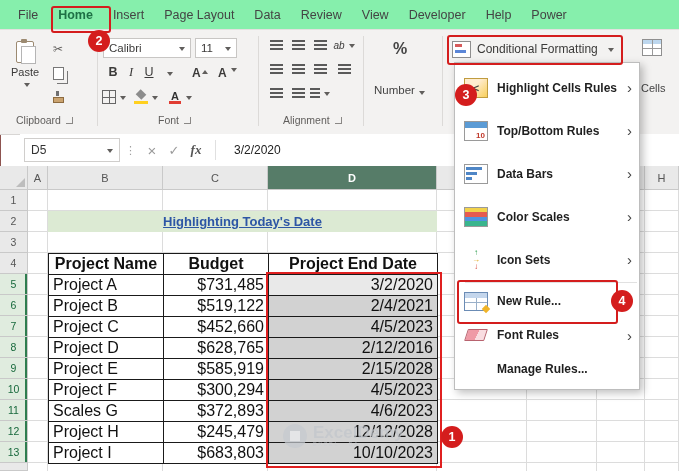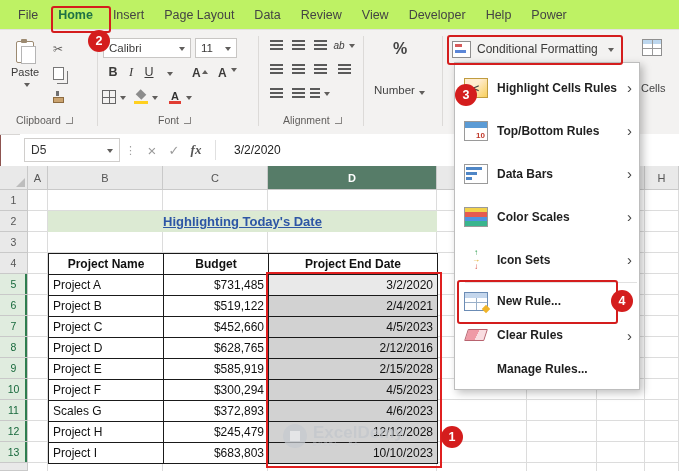--- a/index.html
+++ b/index.html
@@ -1,20 +1,20 @@
 <!DOCTYPE html>
 <html><head>
 <meta charset="utf-8">
 <style>
   html,body{margin:0;padding:0;background:#fff;}
   body{font-family:"Liberation Sans","DejaVu Sans",sans-serif;}
   .app{position:relative;width:679px;height:471px;overflow:hidden;background:#fff;font-size:12px;color:#333;box-shadow:inset 0 0 0 1px #8d5450;}
 
   
-  .tabs-row{position:absolute;left:0;top:0;width:679px;height:30px;background:#bef264;border-bottom:1px solid #e3e1df;display:flex;align-items:center;padding-left:8px;box-sizing:border-box;}
+  .tabs-row{position:absolute;left:0;top:0;width:679px;height:30px;background:#86efac;border-bottom:1px solid #e3e1df;display:flex;align-items:center;padding-left:8px;box-sizing:border-box;}
   .tab{padding:0 10px;font-size:12.5px;color:#444;line-height:30px;white-space:nowrap;}
   .tab.active{color:#1e7145;font-weight:700;}
 
   
   .ribbon{position:absolute;left:0;top:30px;width:679px;height:104px;background:#f3f2f1;border-bottom:1px solid #d8d6d4;}
   .gsep{position:absolute;top:6px;height:90px;width:1px;background:#dcdad8;}
   .group-label{position:absolute;font-size:10.5px;color:#605e5c;display:flex;align-items:center;gap:5px;}
   .launcher{width:6px;height:6px;border-right:1px solid #8a8886;border-bottom:1px solid #8a8886;display:inline-block;}
   .tri{display:inline-block;width:0;height:0;border:3px solid transparent;border-top:4px solid #605e5c;margin-left:4px;position:relative;top:2px;}
   .paste-btn{position:absolute;left:8px;top:5px;width:34px;height:76px;display:flex;flex-direction:column;align-items:center;gap:3px;padding-top:4px;box-sizing:border-box;}
@@ -73,21 +73,21 @@
   .ch{height:24px;background:#e9e9e9;border-right:1px solid #c9c9c9;border-bottom:1px solid #c9c9c9;box-sizing:border-box;display:flex;align-items:center;justify-content:center;font-size:11px;color:#555;}
   .ch.sel{background:#567c68;color:#fff;font-weight:600;}
   .rowheads{position:absolute;left:0;top:24px;width:28px;}
   .rh{width:28px;height:21px;background:#e9e9e9;border-right:1px solid #c9c9c9;border-bottom:1px solid #c9c9c9;box-sizing:border-box;display:flex;align-items:center;justify-content:center;font-size:10.5px;color:#555;}
   .rh.sel{background:#e0ecdf;color:#17693c;box-shadow:inset -2px 0 0 #2e7d4f;}
   .rh.part{height:8px;}
   .cells{position:absolute;left:28px;top:24px;width:651px;height:281px;background:repeating-linear-gradient(to bottom,#fff 0 20px,#dcdcdc 20px 21px);}
   .vl{position:absolute;top:0;width:1px;height:281px;background:#dcdcdc;}
   .title-band{position:absolute;left:20px;top:21px;width:389px;height:21px;background:#dcead3;display:flex;align-items:center;justify-content:center;font-weight:700;font-size:13px;color:#2d56a5;text-decoration:underline;z-index:2;box-sizing:border-box;}
   .data-table{position:absolute;left:20px;top:63px;display:grid;grid-template-columns:115px 105px 169px;grid-auto-rows:21px;border-top:1px solid #1a1a1a;border-left:1px solid #1a1a1a;z-index:2;}
-  .data-table>div{border-right:1px solid #1a1a1a;border-bottom:1px solid #1a1a1a;box-sizing:border-box;display:flex;align-items:center;background:#fff;font-size:12px;color:#111;padding:0 4px;}
+  .data-table>div{border-right:1px solid #1a1a1a;border-bottom:1px solid #1a1a1a;box-sizing:border-box;display:flex;align-items:center;background:#fff;font-size:16px;color:#111;padding:0 4px;}
   .data-table .th{justify-content:center;font-weight:700;}
   .data-table .ra{justify-content:flex-end;}
   .data-table .seld{background:#d2d2d2;}
   .data-table .seld.active{background:#e9e9e9;}
 
   
   .watermark{position:absolute;left:283px;top:424px;z-index:5;display:flex;align-items:center;gap:6px;opacity:.7;pointer-events:none;}
   .wm-logo{width:24px;height:24px;border-radius:50%;background:#c6cad0;position:relative;}
   .wm-logo::after{content:"";position:absolute;left:7px;top:7px;width:10px;height:10px;background:#eceef1;}
   .wm-text{font-size:17px;font-weight:700;color:#c2c6cc;line-height:16px;}
@@ -416,21 +416,21 @@
     <div class="menu-item small">
       <span class="mi-icon">
           <span class="mi-nr"></span>
         </span>
       <span class="mi-label">New Rule...</span>
     </div>
     <div class="menu-item small">
       <span class="mi-icon">
           <span class="mi-cr"></span>
         </span>
-      <span class="mi-label">Clear Rules</span>
+      <span class="mi-label">Font Rules</span>
       <i class="mi-arrow"></i>
     </div>
     <div class="menu-item small">
       <span class="mi-icon">
           <span class="mi-mr"></span>
         </span>
       <span class="mi-label">Manage Rules...</span>
     </div>
   </div>
 

